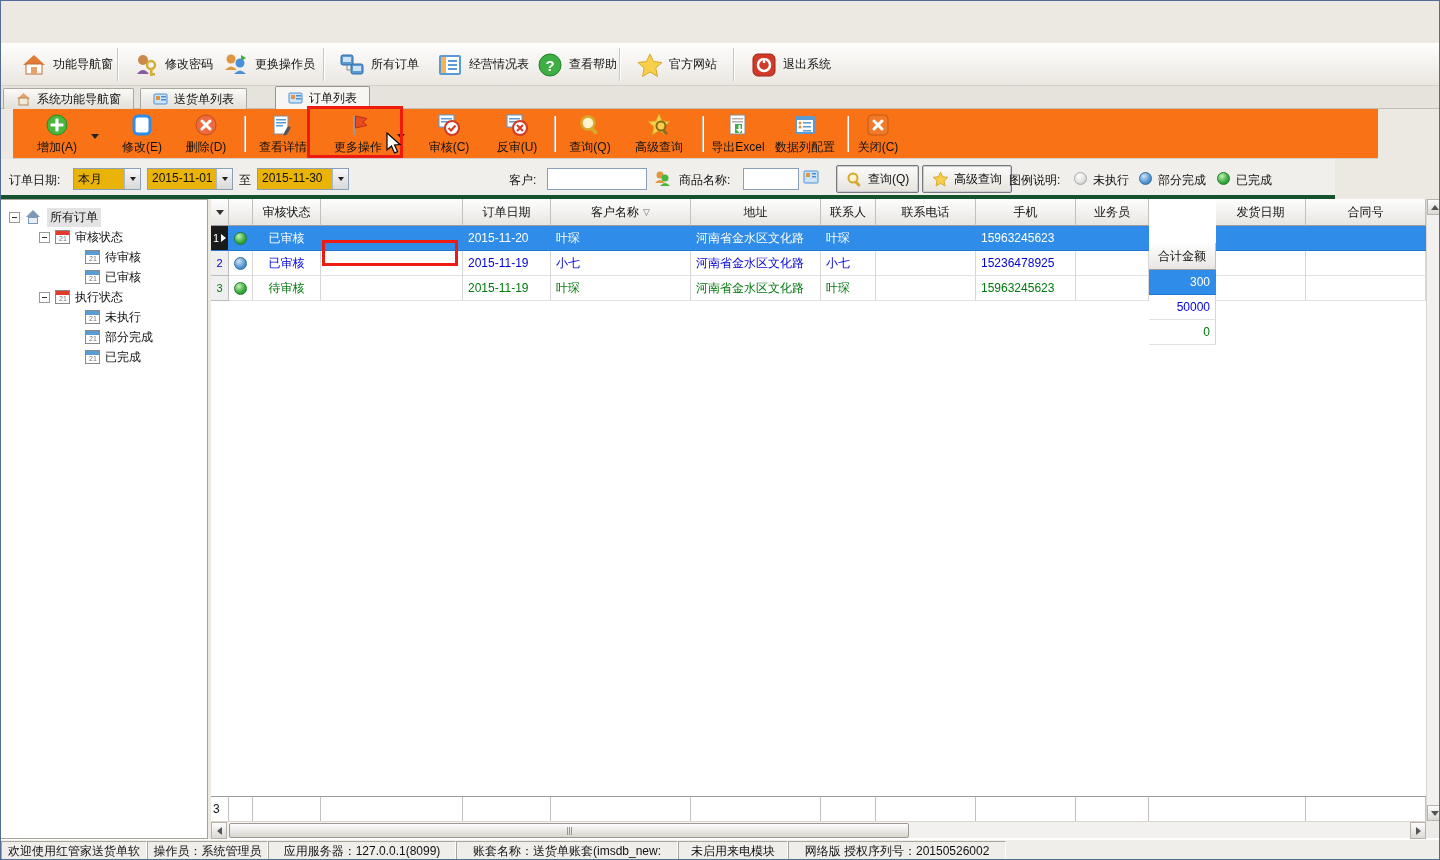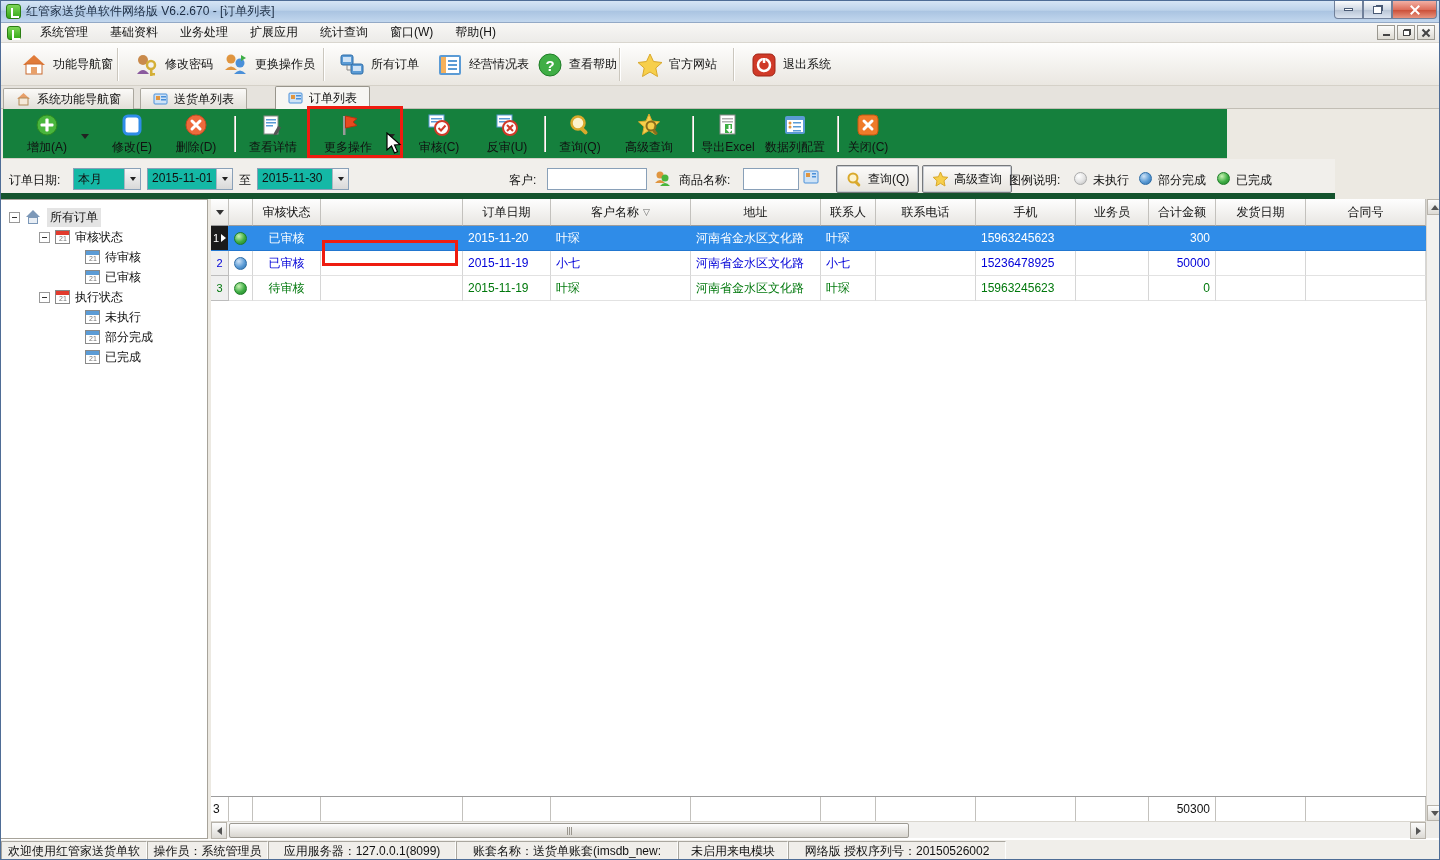--- a/index.html
+++ b/index.html
@@ -45,30 +45,30 @@
   .icon24 { width:26px; height:26px; flex:0 0 auto; }
 
   
   .tabrow { position:absolute; left:0; top:85px; width:1440px; height:23px; background:#e6e3dd; border-bottom:1px solid #c2beb5; }
   .tab { position:absolute; top:2px; height:21px; display:flex; align-items:center; gap:6px; padding:0 12px;
     background:linear-gradient(#fbfaf8,#e2dfd8); border:1px solid #aaa79e; border-bottom:none; border-radius:2px 2px 0 0; }
   .tab.active { top:0; height:23px; background:#f7f6f3; border-color:#98958c; z-index:2; }
   .icon14 { width:15px; height:14px; flex:0 0 auto; }
 
   
-  .toolbar2 { position:absolute; left:2px; top:108px; width:1224px; height:50px; background:#15803d; border-bottom:1px solid #d5d1c8; }
+  .toolbar2 { position:absolute; left:12px; top:108px; width:1365px; height:50px; background:#f97316; border-bottom:1px solid #d5d1c8; }
   .act-btn { position:absolute; top:2px; height:46px; display:flex; flex-direction:column; align-items:center; justify-content:center; gap:2px; }
   .act-sep { position:absolute; top:7px; width:1px; height:36px; background:#cbc7be; box-shadow:1px 0 0 #fff; }
   .drop-btn { position:absolute; top:2px; height:46px; width:16px; display:flex; align-items:flex-end; justify-content:center; padding-bottom:18px; }
   .tri-down { width:0; height:0; border-left:4px solid transparent; border-right:4px solid transparent; border-top:5px solid #222; }
 
   
-  .filterbar { position:absolute; left:0; top:158px; width:1334px; height:40px; background:#f1efeb; border-bottom:6px solid #14532d; }
+  .filterbar { position:absolute; left:0; top:158px; width:1334px; height:40px; background:#f1efeb; border-bottom:4px solid #14532d; }
   .flabel { position:absolute; top:13px; }
-  .combo { position:absolute; top:9px; height:22px; border:1px solid #89a0b8; background:#14b8a6; display:flex; }
+  .combo { position:absolute; top:9px; height:22px; border:1px solid #89a0b8; background:#eab308; display:flex; }
   .combo .val { flex:1; padding:2px 4px; overflow:hidden; white-space:nowrap; }
   .combo .cbtn { width:16px; background:linear-gradient(#f7f7f7,#d9d9d9); border-left:1px solid #aab6c2; display:flex; align-items:center; justify-content:center; }
   .combo .cbtn .tri-down { border-left-width:3px; border-right-width:3px; border-top-width:4px; }
   .tinput { position:absolute; top:9px; height:22px; border:1px solid #89a0b8; background:#fff; font:inherit; padding:0 3px; }
   .push-btn { position:absolute; top:6px; height:28px; display:flex; align-items:center; gap:5px; padding:0 9px;
     background:linear-gradient(#fcfbfa,#e7e4de); border:1px solid #77797c; border-radius:2px; box-shadow:0 0 0 1px #c9cdd3 inset; }
   .legend-dot { width:13px; height:13px; border-radius:50%; display:inline-block; vertical-align:-2px; }
   .dot-gray { background:radial-gradient(circle at 35% 30%, #ffffff, #e3e3e3 55%, #b9b9b9); border:1px solid #aaa; }
   .dot-blue { background:radial-gradient(circle at 35% 30%, #cfe3f6, #5b9bd5 55%, #2d6da8); border:1px solid #2d6da8; }
   .dot-green { background:radial-gradient(circle at 35% 30%, #c9f2b4, #3fae45 55%, #1e7d27); border:1px solid #1e7d27; }
@@ -89,21 +89,21 @@
   .tree-row.selected .tlabel { background:#e4e4e4; padding:1px 3px; }
 
   
   .table-area { position:absolute; left:210px; top:198px; width:1230px; height:640px; background:#fff; }
   .grid-header { position:absolute; left:0; top:0; width:1215px; height:27px; display:flex; }
   .th { height:27px; background:linear-gradient(#fefefe,#e8e6e2); border-right:1px solid #c3c1bd; border-bottom:1px solid #9c9c9c;
     display:flex; align-items:center; justify-content:center; gap:4px; overflow:hidden; white-space:nowrap; }
   .grid-row { position:absolute; left:0; width:1215px; height:25px; display:flex; }
   .td { height:25px; border-right:1px solid #d6d6d6; border-bottom:1px solid #e2e2e2; display:flex; align-items:center; padding:0 5px; overflow:hidden; white-space:nowrap; }
   .c0{width:18px;} .c1{width:24px;} .c2{width:68px;} .c3{width:142px;} .c4{width:88px;} .c5{width:140px;} .c6{width:130px;}
-  .c7{width:55px;} .c8{width:100px;} .c9{width:100px;} .c10{width:73px;} .c11{width:67px;} .c12{width:90px;} .c13{width:120px;}
+  .c7{width:55px;} .c8{width:100px;} .c9{width:100px;} .c10{width:73px;} .c11{width:67px;margin-top:44px;} .c12{width:90px;} .c13{width:120px;}
   .marker { background:#efefef; border-right:1px solid #bdbdbd; border-bottom:1px solid #bdbdbd; justify-content:center; padding:0 1px; font-size:11px; }
   .row-sel .td { background:#2f8ce8; color:#fff; border-right-color:#2f8ce8; border-bottom-color:#2277d0; }
   .row-sel .marker { background:#1a1a1a; color:#fff; }
   .row-blue .td { color:#0000d8; }
   .row-green .td { color:#00780c; }
   .row-sel .marker .tri-right { width:0;height:0;border-top:4px solid transparent;border-bottom:4px solid transparent;border-left:5px solid #fff; margin-left:2px; }
   .cell-dot { justify-content:center; }
   .num { justify-content:flex-end; }
   .ctr { justify-content:center; }
   .sort-mark { font-size:9px; color:#666; }
@@ -138,57 +138,21 @@
   
   .statusbar { position:absolute; left:0; top:838px; width:1440px; height:22px; background:#f0eeea; border-top:1px solid #fff; display:flex; }
   .sb-sec { height:20px; margin-top:1px; border:1px solid; border-color:#a9a69e #fdfdfc #fdfdfc #a9a69e; display:flex; align-items:center; justify-content:center; padding:0 4px; overflow:hidden; white-space:nowrap; }
   svg { display:block; }
 </style>
 </head>
 <body>
 
 <div class="window">
 
-  <div class="titlebar">
-    <span class="app-icon"></span>
-    <span class="title-text">红管家送货单软件网络版 V6.2.670 - [订单列表]</span>
-    <div class="win-controls">
-      <div class="wbtn first">
-          <span class="glyph-min"></span>
-        </div>
-      <div class="wbtn">
-          <span class="glyph-restore"></span>
-        </div>
-      <div class="wbtn close">
-          <span class="glyph-close"></span>
-        </div>
-    </div>
-  </div>
-
-  <div class="menubar">
-    <span class="app-icon"></span>
-    <span class="menu-item">系统管理</span>
-    <span class="menu-item">基础资料</span>
-    <span class="menu-item">业务处理</span>
-    <span class="menu-item">扩展应用</span>
-    <span class="menu-item">统计查询</span>
-    <span class="menu-item">窗口(W)</span>
-    <span class="menu-item">帮助(H)</span>
-    <div class="mdi-controls">
-      <div class="mdibtn">
-          <span class="glyph-min"></span>
-        </div>
-      <div class="mdibtn">
-          <span class="glyph-restore"></span>
-        </div>
-      <div class="mdibtn">
-          <span class="x"></span>
-        </div>
-    </div>
-  </div>
+
 
   <div class="toolbar1">
     <div class="tb-btn" style="left:12px">
       <span class="icon24">
         <svg width="26" height="26">
             <polygon points="13,3 24,13 2,13" fill="#e07b39"></polygon>
             <rect x="5" y="12" width="16" height="10" fill="#fff" stroke="#c96a2e"></rect>
             <rect x="10" y="15" width="6" height="7" fill="#e8a06a"></rect>
           </svg>
         </span>

